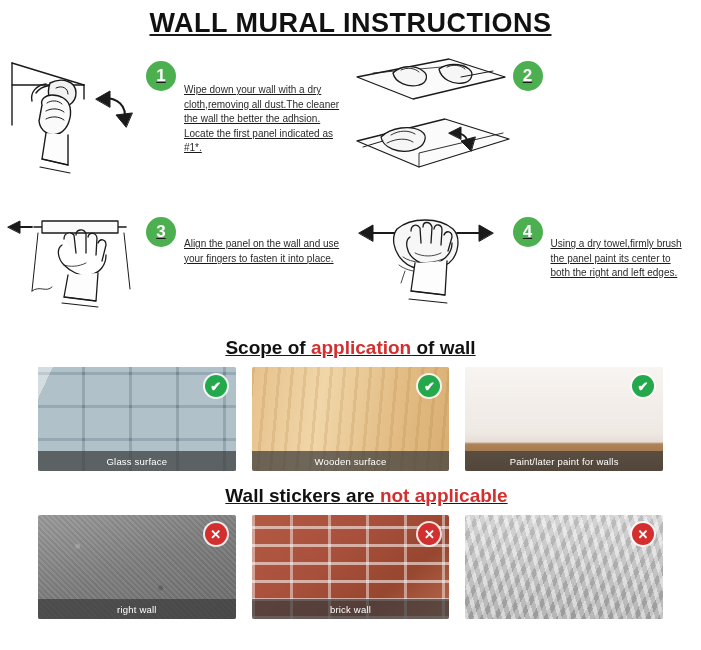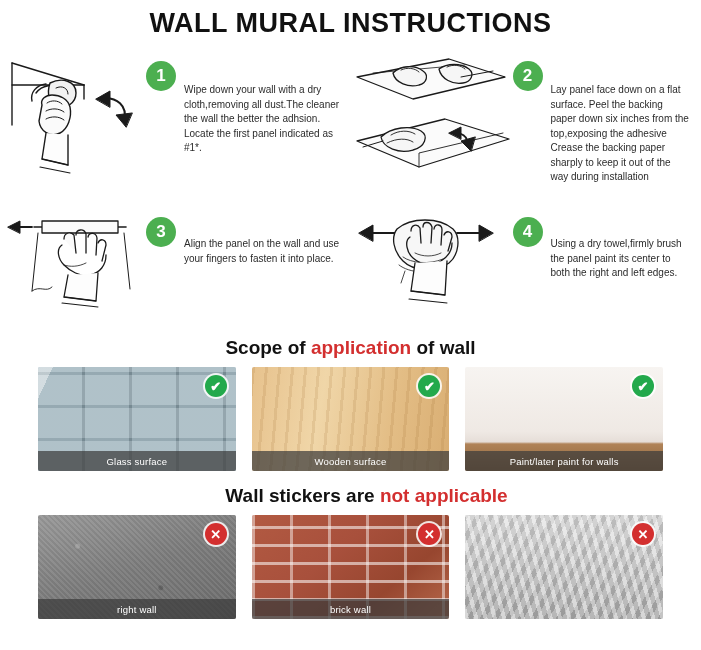--- a/index.html
+++ b/index.html
@@ -4,21 +4,21 @@
 <style>
   * { box-sizing: border-box; margin: 0; padding: 0; }
   html, body {
     width: 701px;
     height: 650px;
     background: #ffffff;
     font-family: "Liberation Sans", sans-serif;
     color: #1a1a1a;
     overflow: hidden;
   }
-  .page { position: relative; width: 701px; height: 456px; }
+  .page { position: relative; width: 701px; height: 456px; text-decoration: underline; }
 
   
   .main-title {
     text-align: center;
     font-size: 27px;
     font-weight: bold;
     letter-spacing: 0.5px;
     padding-top: 8px;
     color: #111;
   }
@@ -229,21 +229,20 @@
             <path d="M10 92 L30 86" stroke-width="1"></path>
 
             <path d="M98 78 C108 76, 116 82, 114 90" stroke-width="1.8"></path>
             <path d="M118 96 L108 86 L122 82 Z" fill="#1a1a1a" stroke-width="1"></path>
             <path d="M96 78 L108 72 L108 84 Z" fill="#1a1a1a" stroke-width="1"></path>
           </g>
         </svg>
       </div>
       <div class="step-body">
         <div class="badge">2</div>
-        <p class="step-text">Lay panel face down on a flat surface. Peel the backing paper down six inches from the top,exposing the adhesive Crease the backing paper  sharply  to keep it out of the way during installation</p>
       </div>
     </div>
 
     <div class="step s3">
       <div class="step-art">
         <svg class="sketch" width="140" height="100" viewBox="0 0 140 100" aria-hidden="true">
           <g fill="none" stroke="#1a1a1a" stroke-width="1.3" stroke-linecap="round" stroke-linejoin="round">
 
             <path d="M28 16 L120 16" stroke-width="1.6"></path>
             <path d="M36 10 L112 10 L112 22 L36 22 Z" fill="#fafafa"></path>

